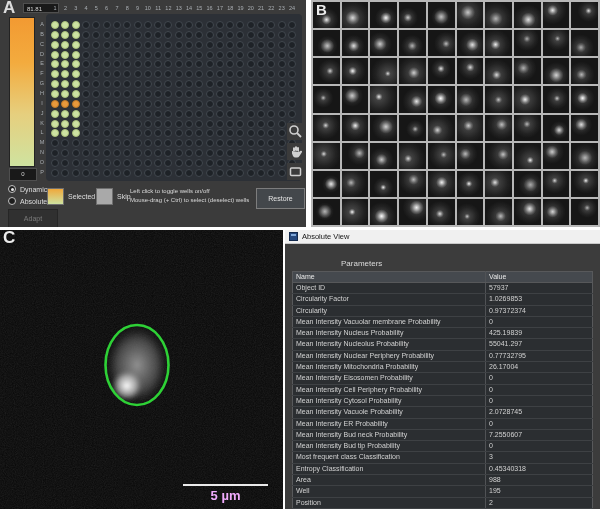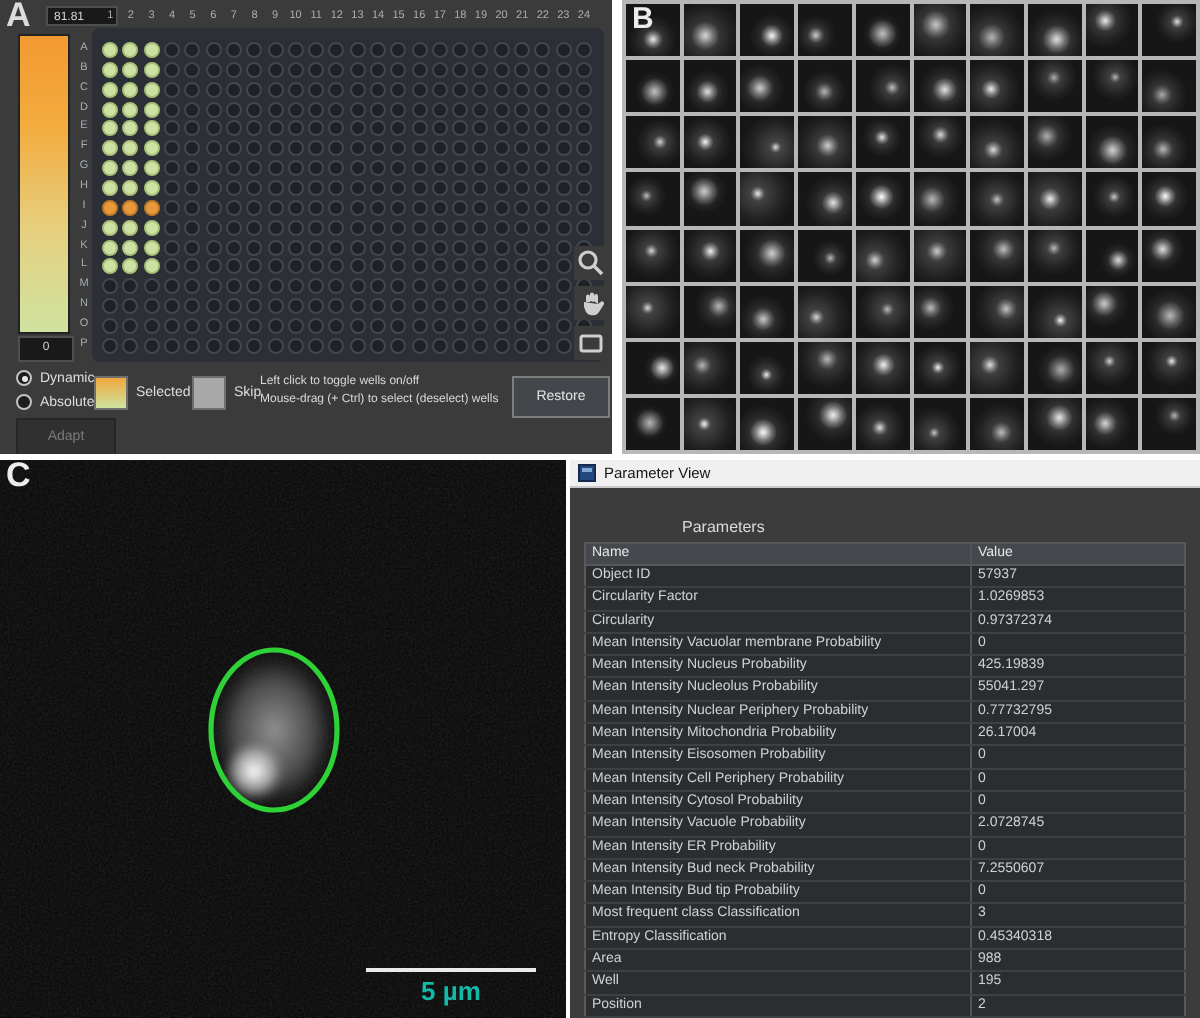--- a/index.html
+++ b/index.html
@@ -54,21 +54,21 @@
   
   #panelC{position:absolute;left:0;top:230px;width:283px;height:279px;background:#070707;overflow:hidden;}
   #panelC .panel-letter{position:absolute;left:3px;top:-2px;z-index:5;}
   .noise{position:absolute;left:0;top:0;z-index:1;}
   .cell-blob{position:absolute;left:105px;top:95px;width:64px;height:80px;border-radius:50%;z-index:2;filter:blur(1.5px);
      background:
        radial-gradient(circle 16px at 34% 76%, rgba(255,255,255,0.98), rgba(235,235,235,0.55) 55%, rgba(200,200,200,0.2) 80%, rgba(0,0,0,0)),
        radial-gradient(ellipse 32px 40px at 50% 50%, rgba(150,150,150,0.95), rgba(100,100,100,0.7) 60%, rgba(55,55,55,0.35) 85%, rgba(0,0,0,0));}
   .outline-svg{position:absolute;left:98px;top:87px;z-index:3;}
   .scalebar-line{position:absolute;left:183px;top:254px;width:85px;height:2px;background:#eaeaea;z-index:4;}
-  .scalebar-label{position:absolute;left:183px;top:258px;width:85px;text-align:center;color:#14b8a6;
+  .scalebar-label{position:absolute;left:183px;top:258px;width:85px;text-align:center;color:#f0abfc;
                   font-size:13px;font-weight:bold;z-index:4;}
 
   
   #panelD{position:absolute;left:285px;top:230px;width:315px;height:279px;background:#3c3c3c;overflow:hidden;}
   .titlebar{position:absolute;left:0;top:0;width:100%;height:14px;background:#f0f0f0;border-bottom:1px solid #c9c9c9;
             display:flex;align-items:center;gap:4px;padding-left:4px;box-sizing:border-box;}
   .win-icon{width:9px;height:9px;background:#24477d;border:1px solid #132a4e;box-sizing:border-box;position:relative;}
   .win-icon::after{content:"";position:absolute;left:1px;top:1px;width:5px;height:2px;background:#7fa7d8;}
   .title-text{font-size:7.5px;color:#141414;}
   .params-label{position:absolute;left:10px;top:29px;font-size:8px;color:#dadada;padding-left:46px;}
@@ -663,21 +663,21 @@
     <svg class="outline-svg" width="78" height="96">
       <ellipse cx="39" cy="48" rx="31.5" ry="40" fill="none" stroke="#2ed136" stroke-width="2.6"></ellipse>
     </svg>
     <div class="scalebar-line"></div>
     <div class="scalebar-label">5 µm</div>
   </section>
 
   <section id="panelD">
     <div class="titlebar">
       <span class="win-icon"></span>
-      <span class="title-text">Parameter View</span>
+      <span class="title-text">Absolute View</span>
     </div>
     <div class="params-label">Parameters</div>
     <table class="param-table">
       <thead>
         <tr>
           <th>Name</th>
           <th>Value</th>
         </tr>
       </thead>
       <tbody id="param-tbody">

